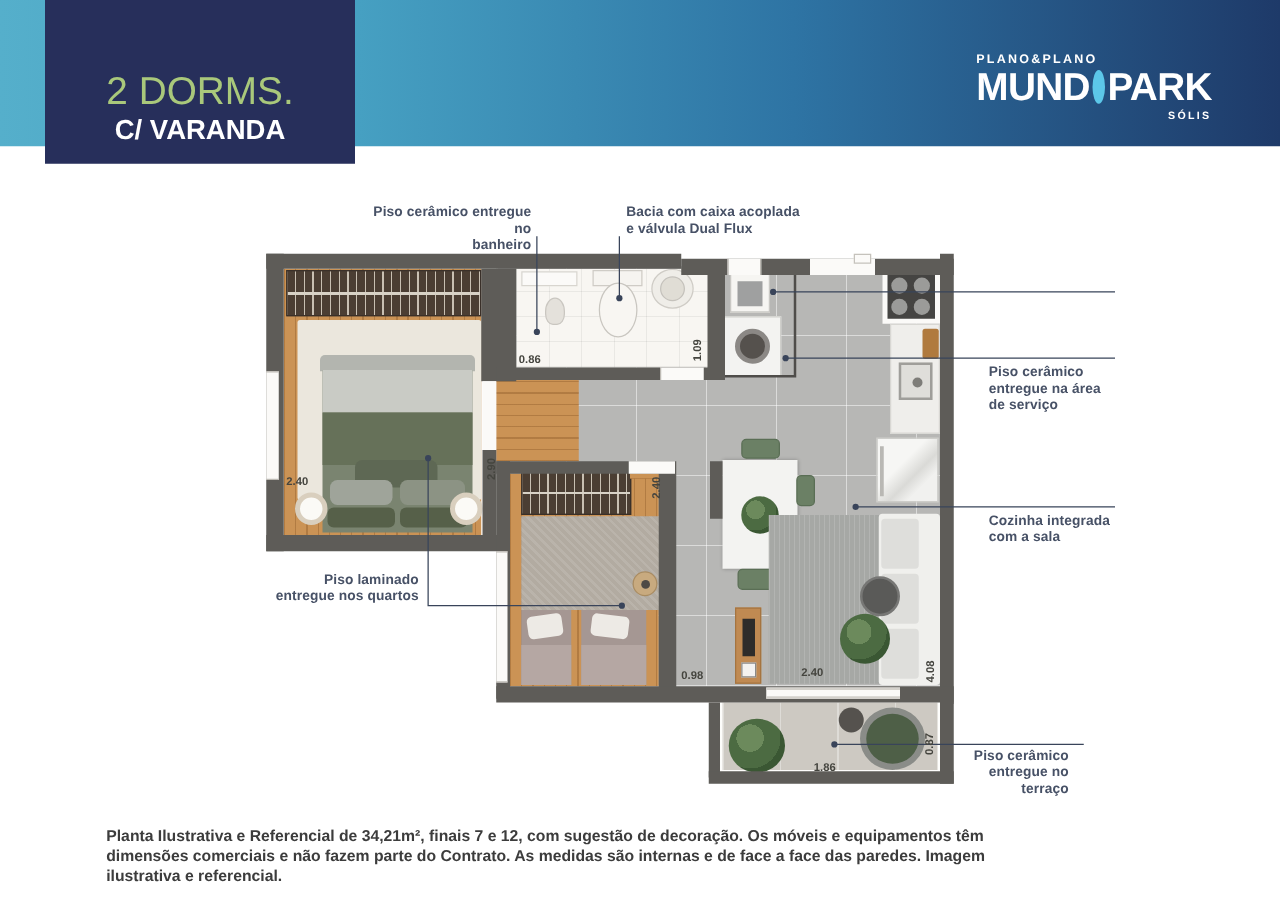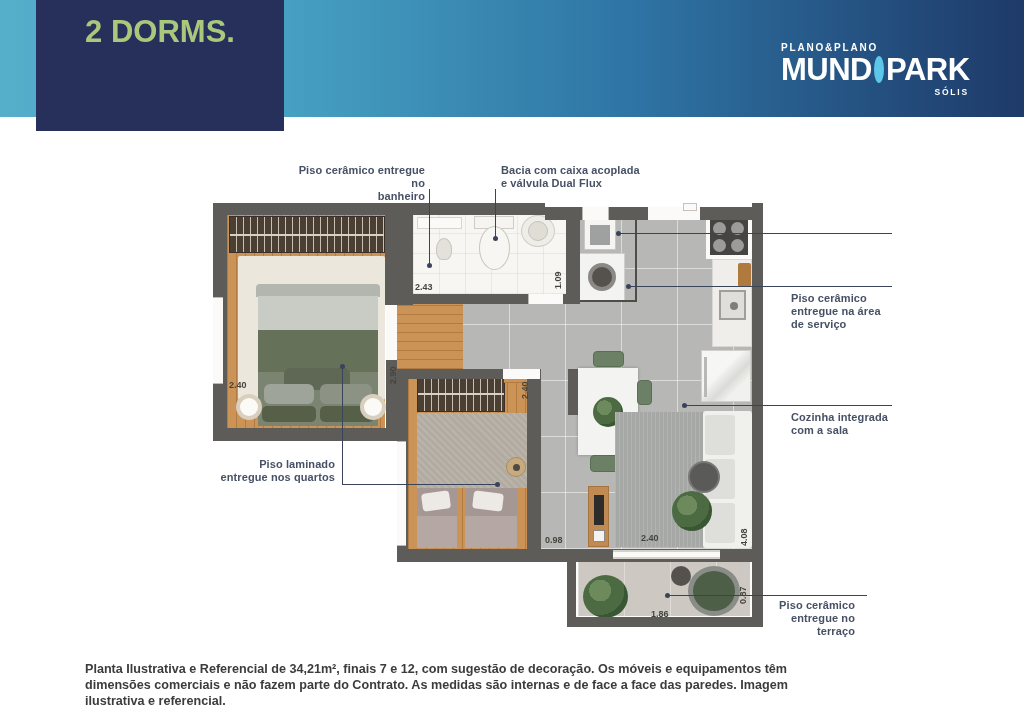--- a/index.html
+++ b/index.html
@@ -4,21 +4,21 @@
 <style>
   html,body{margin:0;padding:0;background:#ffffff;}
   #stage{position:relative;width:1024px;height:725px;background:#ffffff;overflow:hidden;
          font-family:"Liberation Sans",sans-serif;}
   .abs{position:absolute;}
 
   
   #band{left:0;top:0;width:1024px;height:117px;
         background:linear-gradient(90deg,#55AFCB 0%,#46A0C2 28%,#2E74A4 62%,#1E3A69 100%);}
   #badge{left:36px;top:0;width:248px;height:131px;background:#272F5B;text-align:center;}
-  #badge .t1{margin-top:16px;font-size:31px;font-weight:700;color:#A9C87B;letter-spacing:0px;line-height:1.05;}
+  #badge .t1{margin-top:57px;font-size:31px;font-weight:400;color:#A9C87B;letter-spacing:0px;line-height:1.05;}
   #badge .t2{margin-top:2px;font-size:22px;font-weight:700;color:#FFFFFF;line-height:1.05;}
   #logo{left:781px;top:42px;width:188px;color:#fff;}
   #logo .brand{font-size:10px;font-weight:700;letter-spacing:1.8px;}
   #logo .word{display:flex;align-items:center;margin-top:1px;font-size:31px;font-weight:700;letter-spacing:-0.5px;line-height:1;}
   #logo .oring{box-sizing:border-box;width:27px;height:27px;border:5px solid #5CC7E9;border-radius:50%;margin:0 2px;}
   #logo .sub{font-size:8.5px;font-weight:700;letter-spacing:1.8px;text-align:right;margin-top:2px;}
 
   
   .wall{background:#5E5C58;}
   .tilegray{background:#B7B7B5;
@@ -58,20 +58,21 @@
   #disclaimer{left:85px;top:661px;width:722px;font-size:12.6px;font-weight:600;color:#3C3C3C;line-height:1.28;}
 </style>
 </head>
 <body>
 
 <div id="stage">
 
   <div id="band" class="abs"></div>
   <div id="badge" class="abs">
     <div class="t1">2 DORMS.</div>
+    <div class="t2">C/ VARANDA</div>
   </div>
   <div id="logo" class="abs">
     <div class="brand">PLANO&amp;PLANO</div>
     <div class="word">
       <span>MUND</span>
       <span class="oring"></span>
       <span>PARK</span>
     </div>
     <div class="sub">SÓLIS</div>
   </div>
@@ -226,21 +227,21 @@
 de serviço</div>
         <div class="abs callout-label" style="left: 791px; top: 411px; width: 120px; text-align: left;">Cozinha integrada
 com a sala</div>
         <div class="abs callout-label" style="left: 200px; top: 458px; width: 135px; text-align: right;">Piso laminado
 entregue nos quartos</div>
         <div class="abs callout-label" style="left: 745px; top: 599px; width: 110px; text-align: right;">Piso cerâmico
 entregue no
 terraço</div>
         <div class="abs measure" style="left: 229px; top: 381px;">2.40</div>
         <div class="abs measure rot" style="left: 389px; top: 384px;">2.90</div>
-        <div class="abs measure" style="left: 415px; top: 283px;">2.43</div>
+        <div class="abs measure" style="left: 415px; top: 283px;">0.86</div>
         <div class="abs measure rot" style="left: 554px; top: 289px;">1.09</div>
         <div class="abs measure rot" style="left: 521px; top: 399px;">2.40</div>
         <div class="abs measure" style="left: 545px; top: 536px;">0.98</div>
         <div class="abs measure" style="left: 641px; top: 534px;">2.40</div>
         <div class="abs measure rot" style="left: 740px; top: 546px;">4.08</div>
         <div class="abs measure" style="left: 651px; top: 610px;">1.86</div>
         <div class="abs measure rot" style="left: 739px; top: 604px;">0.87</div>
       </div>
   </div>
 

